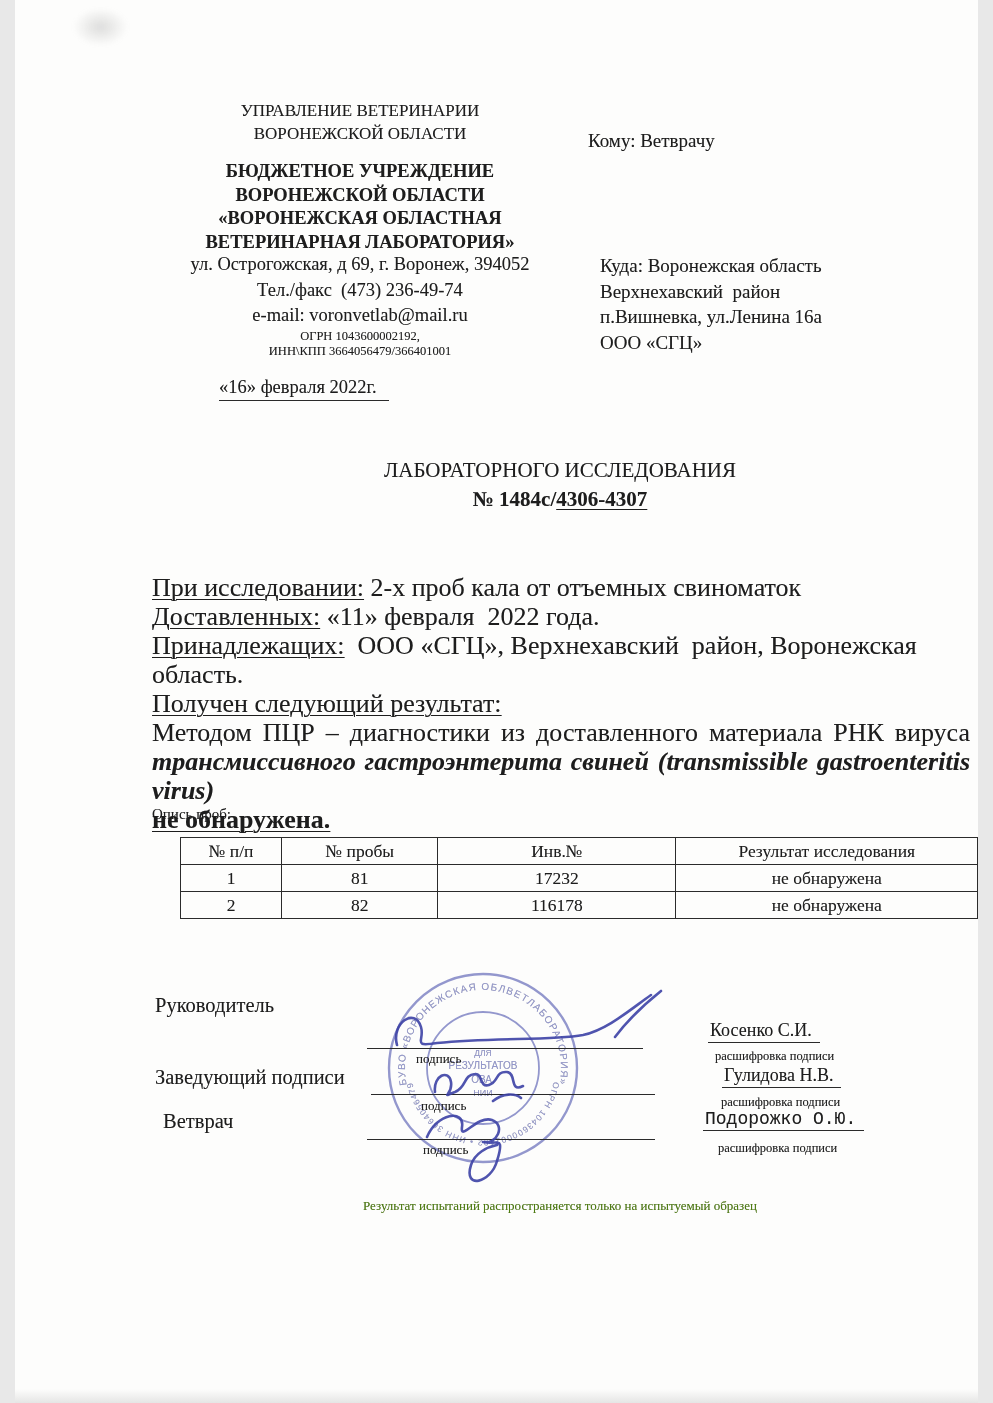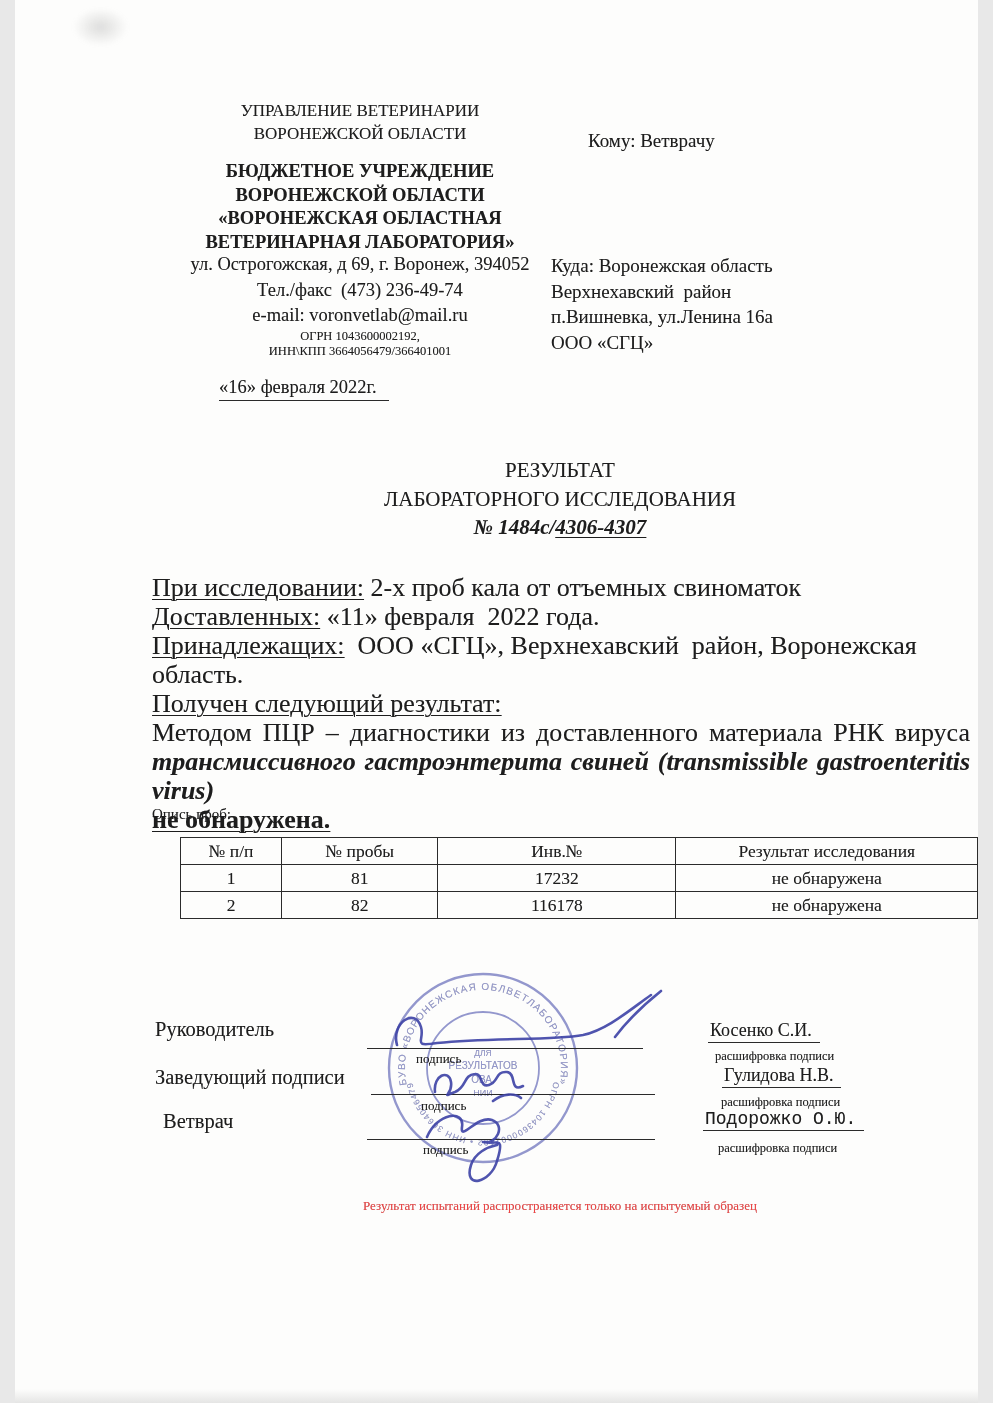--- a/index.html
+++ b/index.html
@@ -12,24 +12,24 @@
   .prewrap{white-space:pre-wrap;}
   .u{text-decoration:underline;text-underline-offset:3px;text-decoration-thickness:1.4px;}
   
   .sender-dept{position:absolute;left:150px;top:100px;width:390px;text-align:center;font-size:17px;line-height:22.5px;}
   .sender-org{position:absolute;left:150px;top:160px;width:390px;text-align:center;font-weight:bold;font-size:18.5px;line-height:23.5px;}
   .sender-contact{position:absolute;left:137px;top:252px;width:416px;text-align:center;font-size:18.5px;line-height:25.5px;}
   .sender-contact .small{font-size:12.5px;line-height:15.5px;}
   .date-issued{position:absolute;left:204px;top:377px;font-size:18.5px;border-bottom:1.5px solid #2a2a2a;padding:0 12px 2px 0;}
   
   .recipient-to{position:absolute;left:573px;top:130px;font-size:19px;}
-  .recipient-addr{position:absolute;left:536px;top:253px;width:360px;font-size:19px;line-height:25.5px;}
+  .recipient-addr{position:absolute;left:585px;top:253px;width:360px;font-size:19px;line-height:25.5px;}
   
   .doc-title{position:absolute;left:137px;top:456px;width:816px;text-align:center;font-size:21px;line-height:28.5px;}
-  .doc-title .num{font-weight:bold;font-style:italic;}
+  .doc-title .num{font-weight:bold;}
   
   .doc-body{position:absolute;left:137px;top:557px;width:818px;font-size:26px;line-height:29px;margin-top:16px;}
   .doc-body .just{text-align:justify;text-align-last:justify;}
   .doc-body .virus{font-weight:bold;font-style:italic;}
   .doc-body .bold{font-weight:bold;}
   
   .samples-heading{position:absolute;left:137px;top:806px;font-size:15px;}
   .samples-table{position:absolute;left:137px;top:837px;border-collapse:collapse;font-size:17.5px;table-layout:fixed;margin-left:28px;}
   .samples-table th,.samples-table td{border:1.4px solid #2b2b2b;padding:1px 4px;text-align:center;font-weight:normal;height:24px;}
   .c0{width:96px;}.c1{width:152px;}.c2{width:238px;}.c3{width:302px;}
@@ -38,21 +38,21 @@
   .sig-line{position:absolute;border-top:1.4px solid #2a2a2a;height:0;}
   .sig-caption{position:absolute;font-size:13px;margin-left:16px;}
   .sig-name{position:absolute;font-size:18px;border-bottom:1.5px solid #2a2a2a;padding:0 8px 1px 2px;}
   .name-caption{position:absolute;font-size:12.5px;}
   
   .stamp{position:absolute;left:368px;top:968px;width:200px;height:200px;}
   .sig-ink{position:absolute;left:330px;top:985px;width:360px;height:215px;}
   
   .scan-smudge{position:absolute;left:58px;top:8px;width:55px;height:38px;background:radial-gradient(closest-side,rgba(150,150,150,.30),rgba(150,150,150,0));filter:blur(2px);}
   .scan-shadow{position:absolute;left:0;bottom:0;width:100%;height:14px;background:linear-gradient(to top,rgba(120,120,120,.18),rgba(120,120,120,0));}
-  .footer-note{position:absolute;left:137px;top:1198px;width:816px;text-align:center;font-size:13px;color:#ef4444;}
+  .footer-note{position:absolute;left:137px;top:1198px;width:816px;text-align:center;font-size:13px;color:#4d7c0f;}
 </style>
 </head>
 <body>
 
 <div class="page">
 
   <div class="scan-smudge"></div>
 
   <div class="sender-dept">
     <div>УПРАВЛЕНИЕ ВЕТЕРИНАРИИ</div>
@@ -75,21 +75,20 @@
 
   <div class="recipient-to">Кому: Ветврачу</div>
   <div class="recipient-addr">
     <div>Куда: Воронежская область</div>
     <div class="prewrap">Верхнехавский  район</div>
     <div>п.Вишневка, ул.Ленина 16а</div>
     <div>ООО «СГЦ»</div>
   </div>
 
   <div class="doc-title">
-    <div>РЕЗУЛЬТАТ</div>
     <div>ЛАБОРАТОРНОГО ИССЛЕДОВАНИЯ</div>
     <div class="num"><span>№ 1484с/</span><span class="u">4306-4307</span></div>
   </div>
 
   <div class="doc-body">
     <div><span class="u">При исследовании:</span><span class="prewrap"> 2-х проб кала от отъемных свиноматок</span></div>
     <div><span class="u">Доставленных:</span><span class="prewrap"> «11» февраля  2022 года.</span></div>
     <div><span class="u">Принадлежащих:</span><span class="prewrap">  ООО «СГЦ», Верхнехавский  район, Воронежская область.</span></div>
     <div><span class="u">Получен следующий результат:</span></div>
     <div class="just">Методом ПЦР – диагностики из доставленного материала РНК вируса</div>
@@ -139,21 +138,21 @@
       <text font-size="8.5" letter-spacing="1">
         <textPath href="#arcBottom" startOffset="50%" text-anchor="middle">ОГРН 1043600002192 • ИНН 3664056479</textPath>
       </text>
       <text x="100" y="88" text-anchor="middle" font-size="8.5">ДЛЯ</text>
       <text x="100" y="101" text-anchor="middle" font-size="10">РЕЗУЛЬТАТОВ</text>
       <text x="100" y="115" text-anchor="middle" font-size="10">ОВА.</text>
       <text x="100" y="128" text-anchor="middle" font-size="9">НИИ</text>
     </g>
   </svg>
 
-  <div class="sig-role" style="left:140px;top:1018px;">Руководитель</div>
+  <div class="sig-role" style="left:140px;top:994px;">Руководитель</div>
   <div class="sig-role" style="left:140px;top:1066px;">Заведующий подписи</div>
   <div class="sig-role" style="left:148px;top:1110px;">Ветврач</div>
 
   <div class="sig-line" style="left:352px;top:1048px;width:276px;"></div>
   <div class="sig-line" style="left:356px;top:1094px;width:284px;"></div>
   <div class="sig-line" style="left:352px;top:1139px;width:288px;"></div>
 
   <div class="sig-caption" style="left:385px;top:1051px;">подпись</div>
   <div class="sig-caption" style="left:390px;top:1098px;">подпись</div>
   <div class="sig-caption" style="left:392px;top:1142px;">подпись</div>

